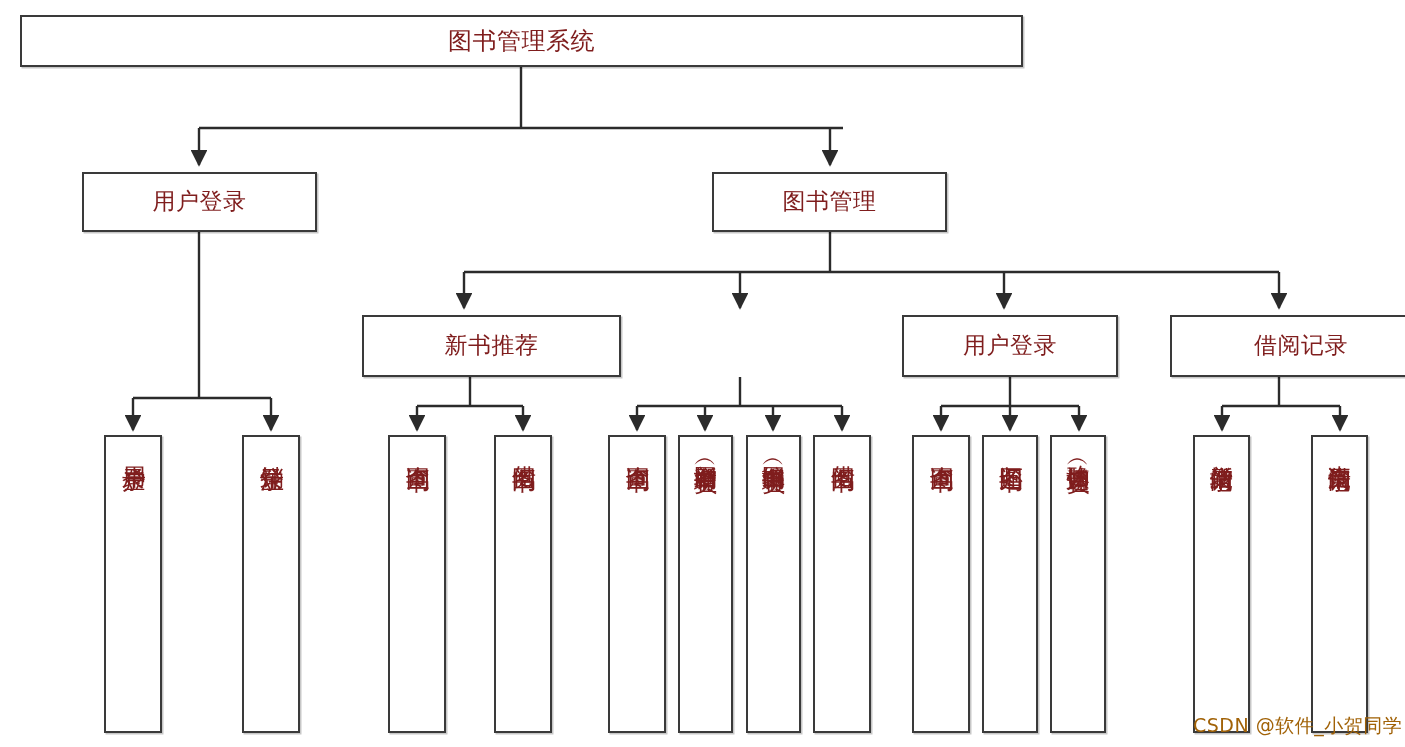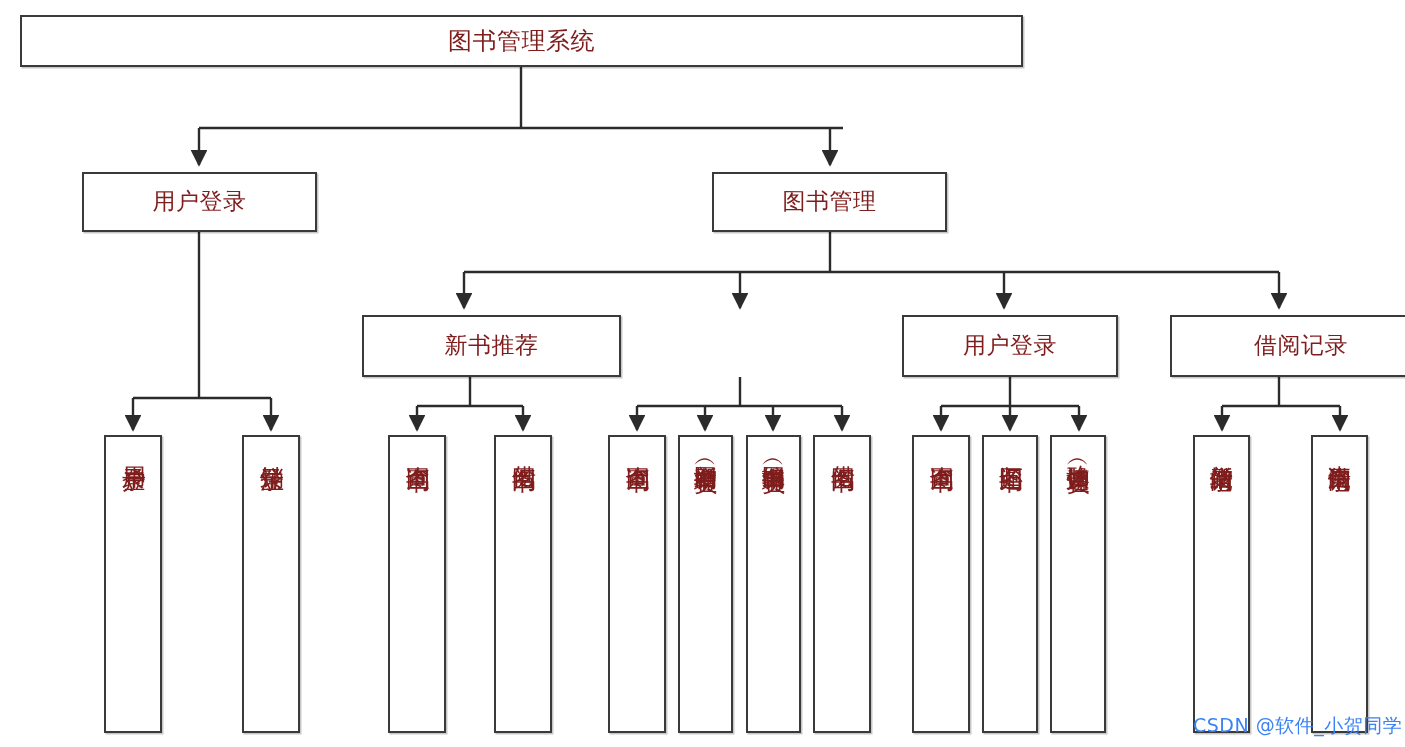--- a/index.html
+++ b/index.html
@@ -65,21 +65,21 @@
     line-height: 1.08;
     letter-spacing: 1px;
     height: auto;
     max-height: 100%;
   }
   .node.v.narrow .label {
     font-size: 23px;
   }
   .watermark {
     position: absolute;
-    color: #3b82f6;
+    color: #a16207;
     font-size: 19px;
     white-space: nowrap;
     z-index: 5;
     letter-spacing: 0.5px;
   }
 </style>
 </head>
 <body>
 
 <div id="canvas">

